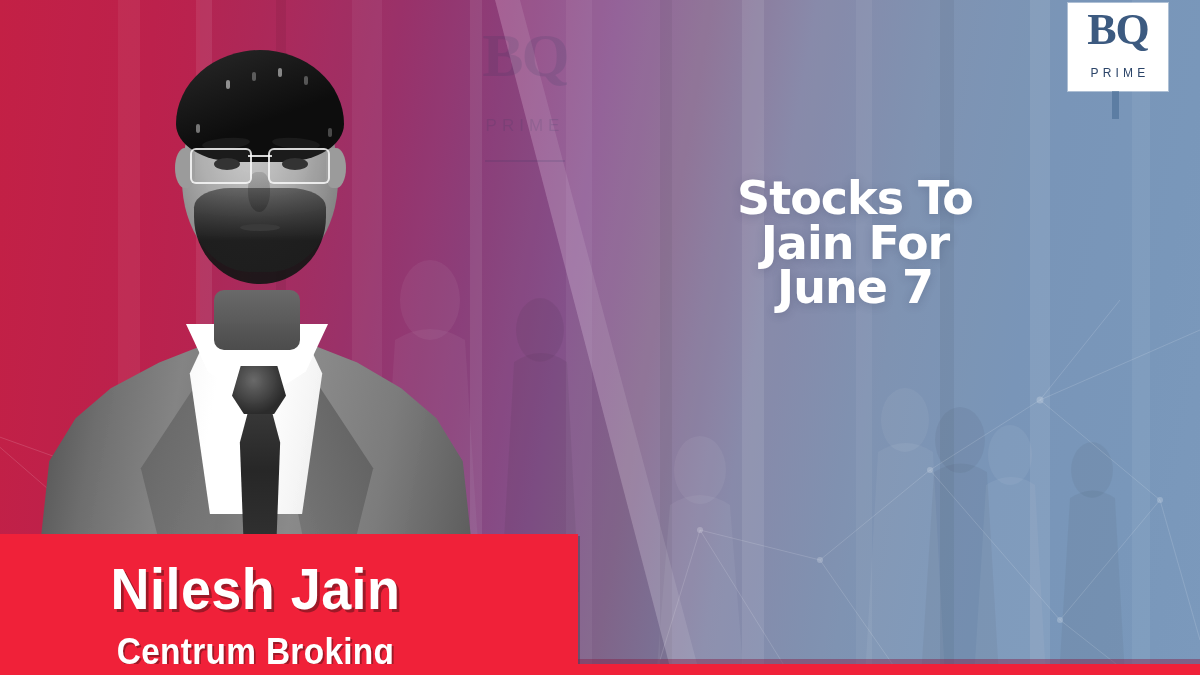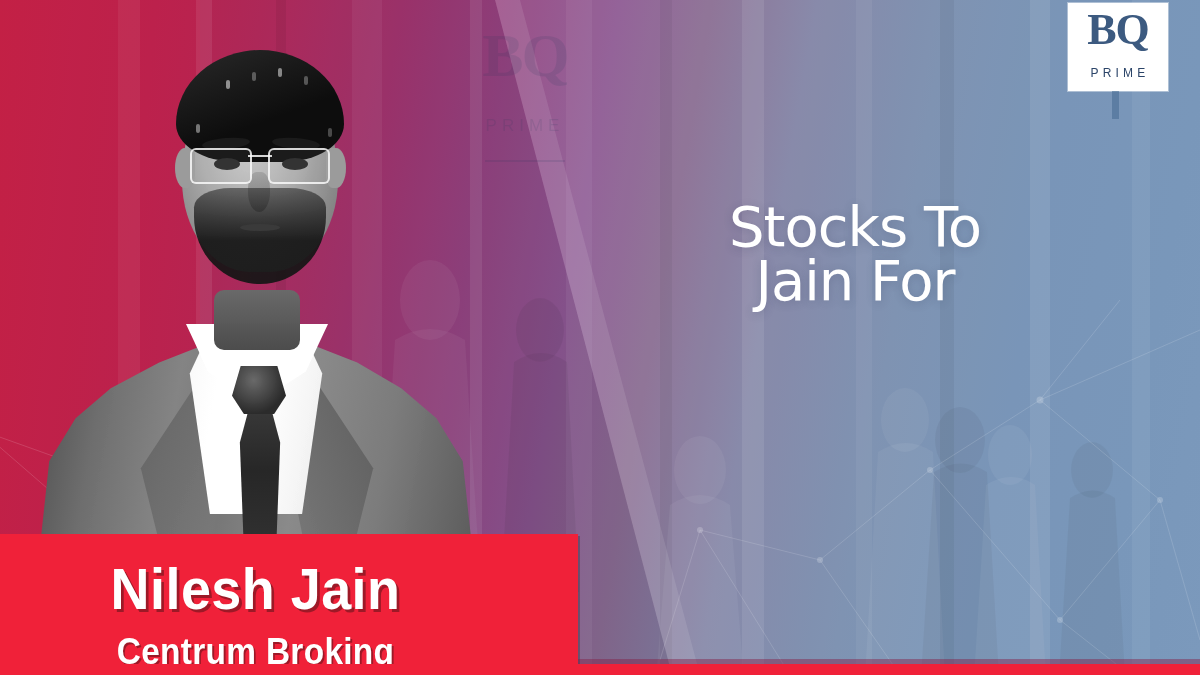--- a/index.html
+++ b/index.html
@@ -276,26 +276,26 @@
     letter-spacing: 0.3px;
     transform: scaleX(0.93);
     text-shadow: 2px 2px 0 rgba(90,20,25,0.55);
     padding-right: 72px;
   }
 
   
   .headline {
     position: absolute;
     left: 600px;
-    top: 200px;
+    top: 176px;
     width: 510px;
     text-align: center;
     font-family: "DejaVu Sans", sans-serif;
-    font-weight: 400;
-    font-size: 56px;
+    font-weight: 700;
+    font-size: 46px;
     line-height: 0.97;
     color: #ffffff;
     letter-spacing: -1px;
     text-shadow: 0 2px 10px rgba(40,50,80,0.22);
   }
   .headline .hl-line { display: block; white-space: nowrap; }
 
   
   .bq-logo {
     position: absolute;
@@ -462,20 +462,21 @@
     <div class="keyspeck" style="left:216px;top:44px;background:rgba(235,80,120,0.75);"></div>
     <div class="keyspeck" style="left:242px;top:40px;background:rgba(60,220,160,0.7);"></div>
     <div class="keyspeck" style="left:268px;top:48px;background:rgba(235,80,120,0.7);"></div>
     <div class="keyspeck" style="left:160px;top:96px;background:rgba(60,220,160,0.6);"></div>
     <div class="keyspeck" style="left:292px;top:100px;background:rgba(235,80,120,0.6);"></div>
   </div>
 
   <div class="headline">
     <span class="hl-line">Stocks To</span>
     <span class="hl-line">Jain For</span>
+    <span class="hl-line">June 7</span>
   </div>
 
   <div class="name-banner">
     <div class="speaker-name">Nilesh Jain</div>
     <div class="speaker-org">Centrum Broking</div>
   </div>
 
   <div class="bq-logo">
     <div class="bq-stem"></div>
     <div class="bq-mark">BQ</div>

